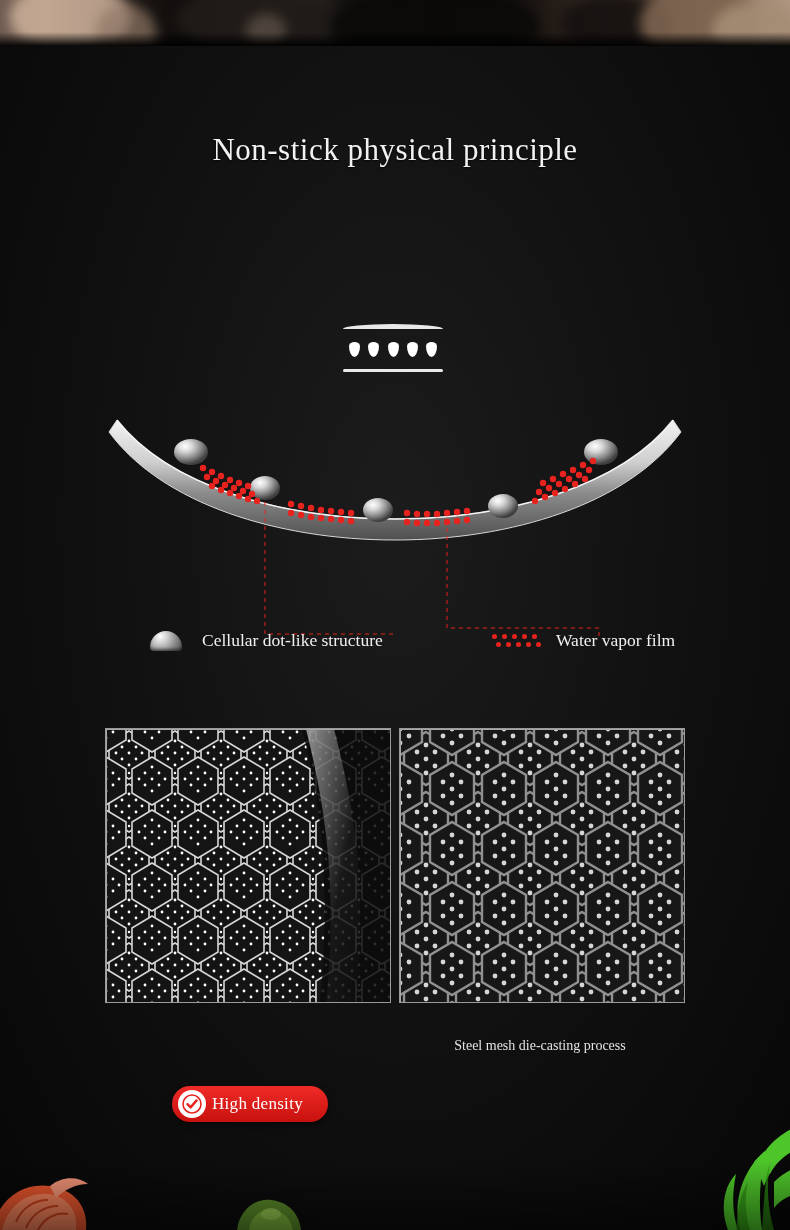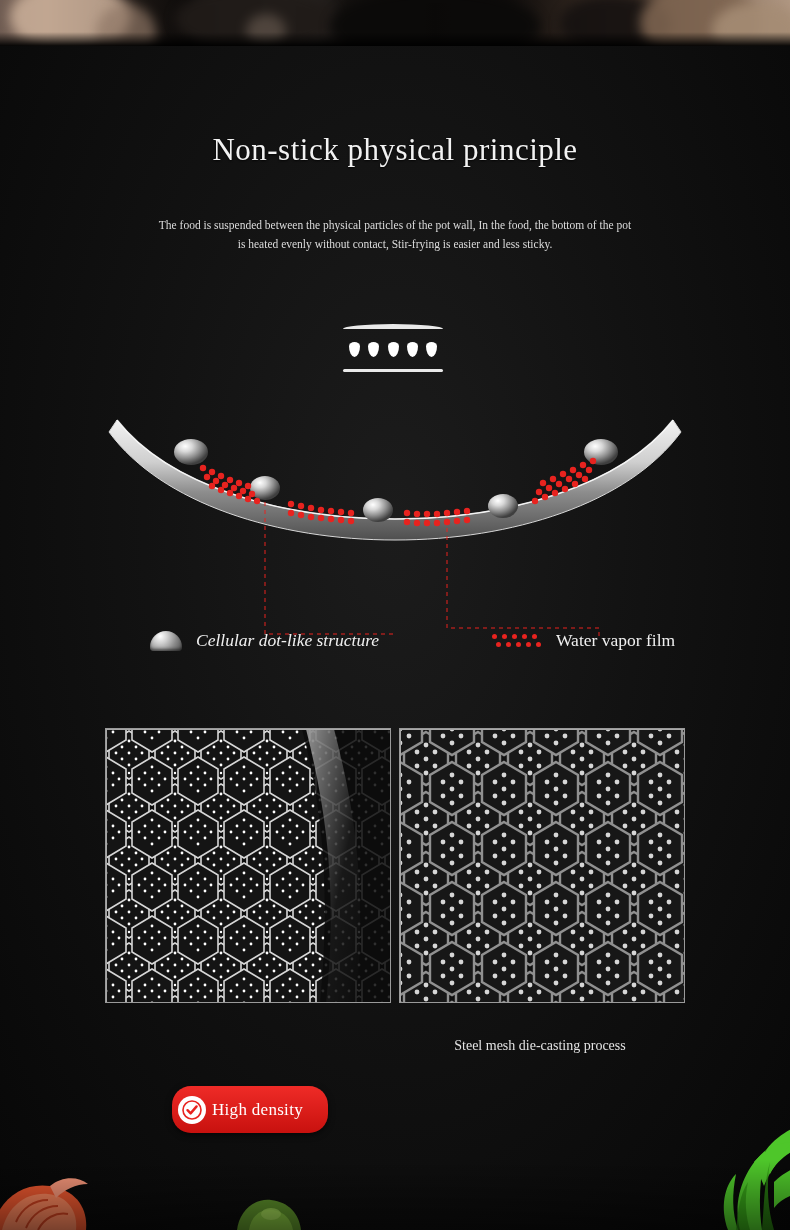--- a/index.html
+++ b/index.html
@@ -109,21 +109,21 @@
   .pan-wrap {
     position: absolute;
     top: 330px; left: 95px;
     width: 600px; height: 300px;
   }
   .pan-svg { position: absolute; top: 0; left: 0; }
 
   
   .legend-left {
     position: absolute; top: 584px; left: 150px;
-    display: flex; align-items: center; gap: 14px; font-style: italic;
+    display: flex; align-items: center; gap: 20px;
   }
   .legend-right {
     position: absolute; top: 584px; left: 490px;
     display: flex; align-items: center; gap: 14px;
   }
   .legend-label { font-size: 17.5px; color: #f0f0f0; }
   .ball-icon {
     width: 32px; height: 20px;
     border-radius: 16px 16px 4px 4px;
     background: radial-gradient(circle at 32% 26%, #ffffff 0%, #cfcfcf 28%, #8a8a8a 62%, #4a4a4a 100%);
@@ -160,21 +160,21 @@
     text-align: center; font-size: 16.5px; color: #efefef;
   }
   .caption-right {
     position: absolute; top: 992px; left: 395px; width: 290px;
     text-align: center; font-size: 14px; color: #e4e4e4;
   }
 
   
   .badge {
     position: absolute;
-    height: 47px;
+    height: 36px;
     border-radius: 19px;
     display: flex; align-items: center;
     padding: 0 16px 0 6px;
     box-sizing: border-box;
   }
   .badge-high {
     top: 1040px; left: 172px; width: 156px;
     background: linear-gradient(180deg, #ef2b27 0%, #c8110e 100%);
     box-shadow: 0 2px 6px rgba(0,0,0,.6);
   }
@@ -217,21 +217,20 @@
   <div class="blob f"></div>
   <div class="blob g"></div>
   <div class="blob h"></div>
   <div class="strip-shadow"></div>
 </div>
 
 <div class="page">
   <div class="vignette"></div>
 
   <div class="title">Non-stick physical principle</div>
-  <div class="subtitle">The food is suspended between the physical particles of the pot wall, In the food, the bottom of the pot is heated evenly without contact, Stir-frying is easier and less sticky.</div>
 
   <div class="steam">
     <div class="bar top"></div>
     <div class="drops">
       <span class="drop"></span>
       <span class="drop"></span>
       <span class="drop"></span>
       <span class="drop"></span>
       <span class="drop"></span>
     </div>

